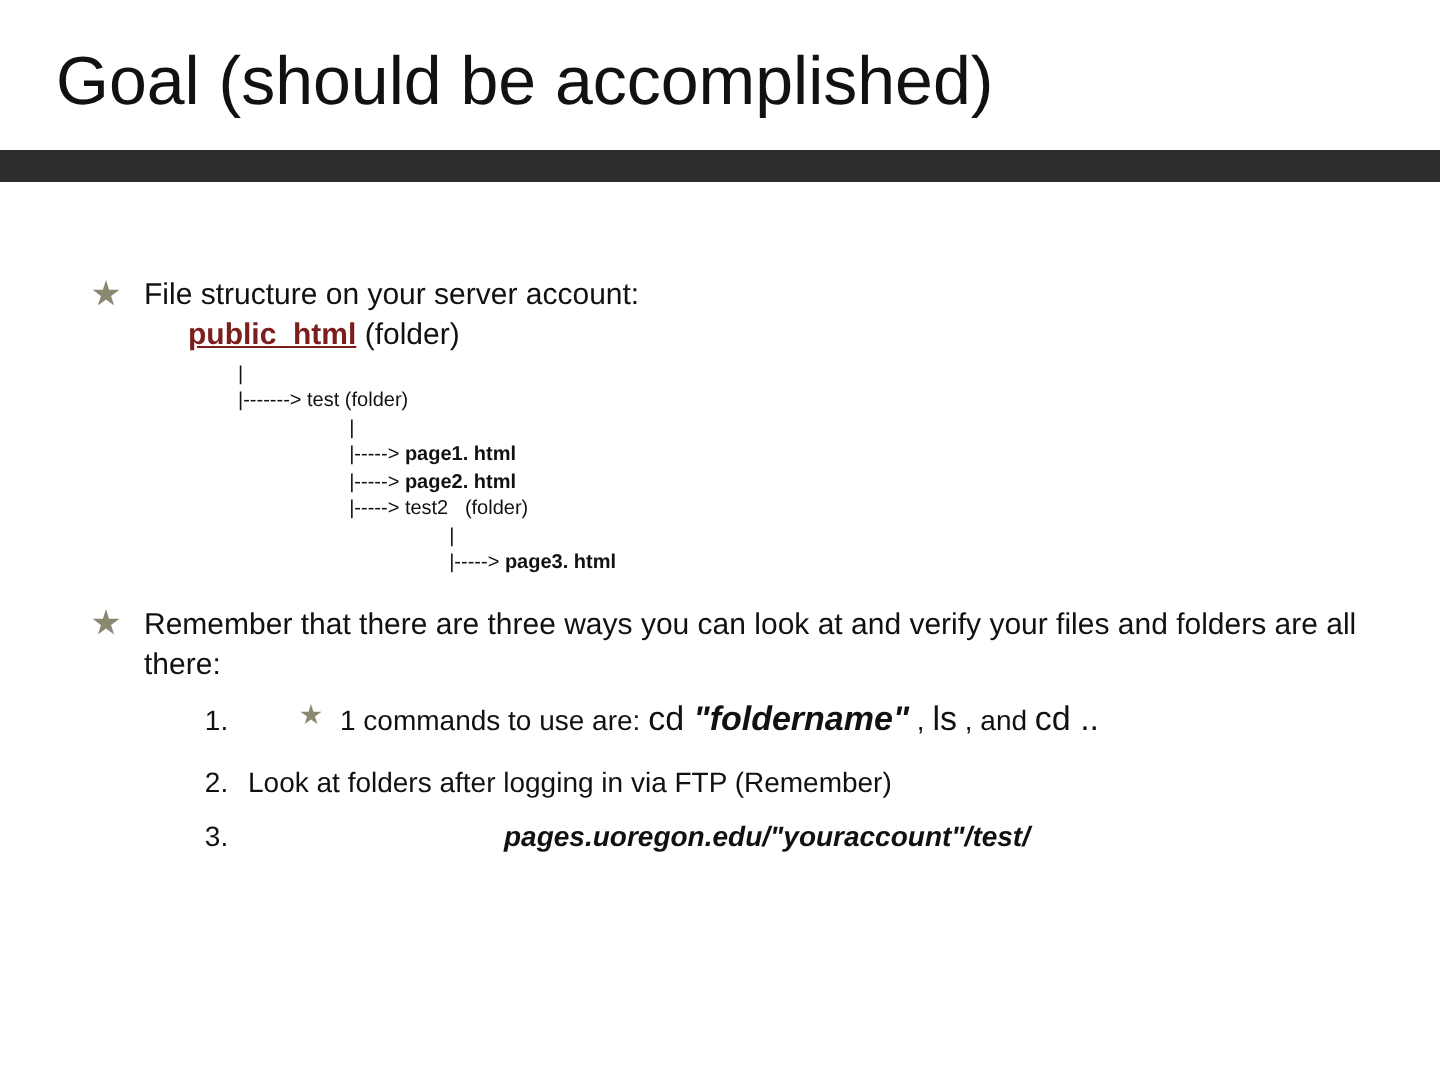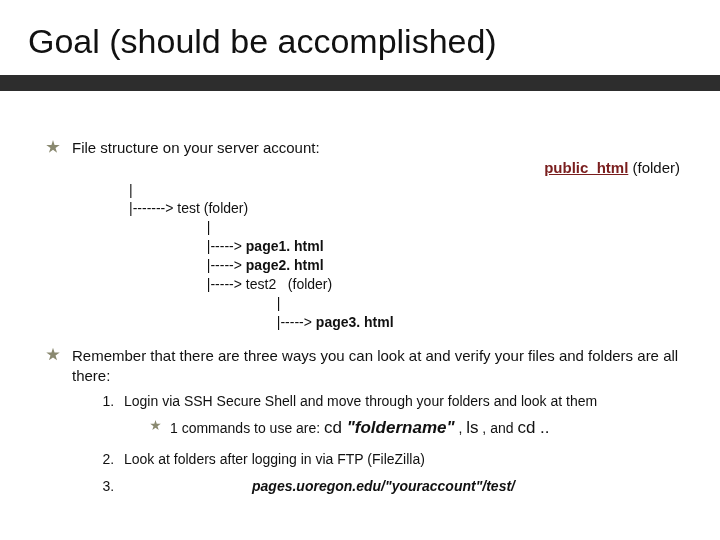--- a/index.html
+++ b/index.html
@@ -52,27 +52,26 @@
     position: absolute;
     left: -4px;
     top: 2px;
     width: 14px;
     height: 14px;
     background: #8a8970;
     clip-path: polygon(50% 0%, 61% 35%, 98% 35%, 68% 57%, 79% 91%, 50% 70%, 21% 91%, 32% 57%, 2% 35%, 39% 35%);
   }
   .sub {
     margin-left: 22px;
-    text-align: right;
   }
   .maroon { color: #7a1e1e; font-weight: bold; text-decoration: underline; }
   .tree {
     font-family: Arial, Helvetica, sans-serif;
     white-space: pre;
-    font-size: 14px;
+    font-size: 10px;
     line-height: 1.35;
     margin-left: 22px;
     margin-top: 2px;
   }
   .b { font-weight: bold; }
   ol.num {
     list-style: decimal;
     margin: 6px 0 0 0;
     padding-left: 46px;
     font-size: 14px;
@@ -124,26 +123,25 @@
 <span>                             |-----&gt; </span><span class="b">page2. html</span>
 <span>                             |-----&gt; </span><span>test2   (folder)</span>
 <span>                                               |</span>
 <span>                                               |-----&gt; </span><span class="b">page3. html</span></div>
     </div>
 
     <div class="star-bullet">
       <span>Remember that there are three ways you can look at and verify your files and folders are all there:</span>
       <ol class="num">
         <li>
-          <span>Login via SSH Secure Shell and move through your folders and look at them</span>
           <div class="small-star">
             <span>1 commands to use are: </span><span class="cmd">cd </span><span class="cmd-arg">"foldername"</span><span> , </span><span class="cmd">ls</span><span> , and </span><span class="cmd">cd ..</span>
           </div>
         </li>
-        <li><span>Look at folders after logging in via FTP  (FileZilla)</span></li>
+        <li><span>Look at folders after logging in via FTP  (Remember)</span></li>
         <li>
           <div class="center-indent"><span class="url">pages.uoregon.edu/"youraccount"/test/</span></div>
         </li>
       </ol>
     </div>
 
   </div>
 </div>
 
 </body></html>

